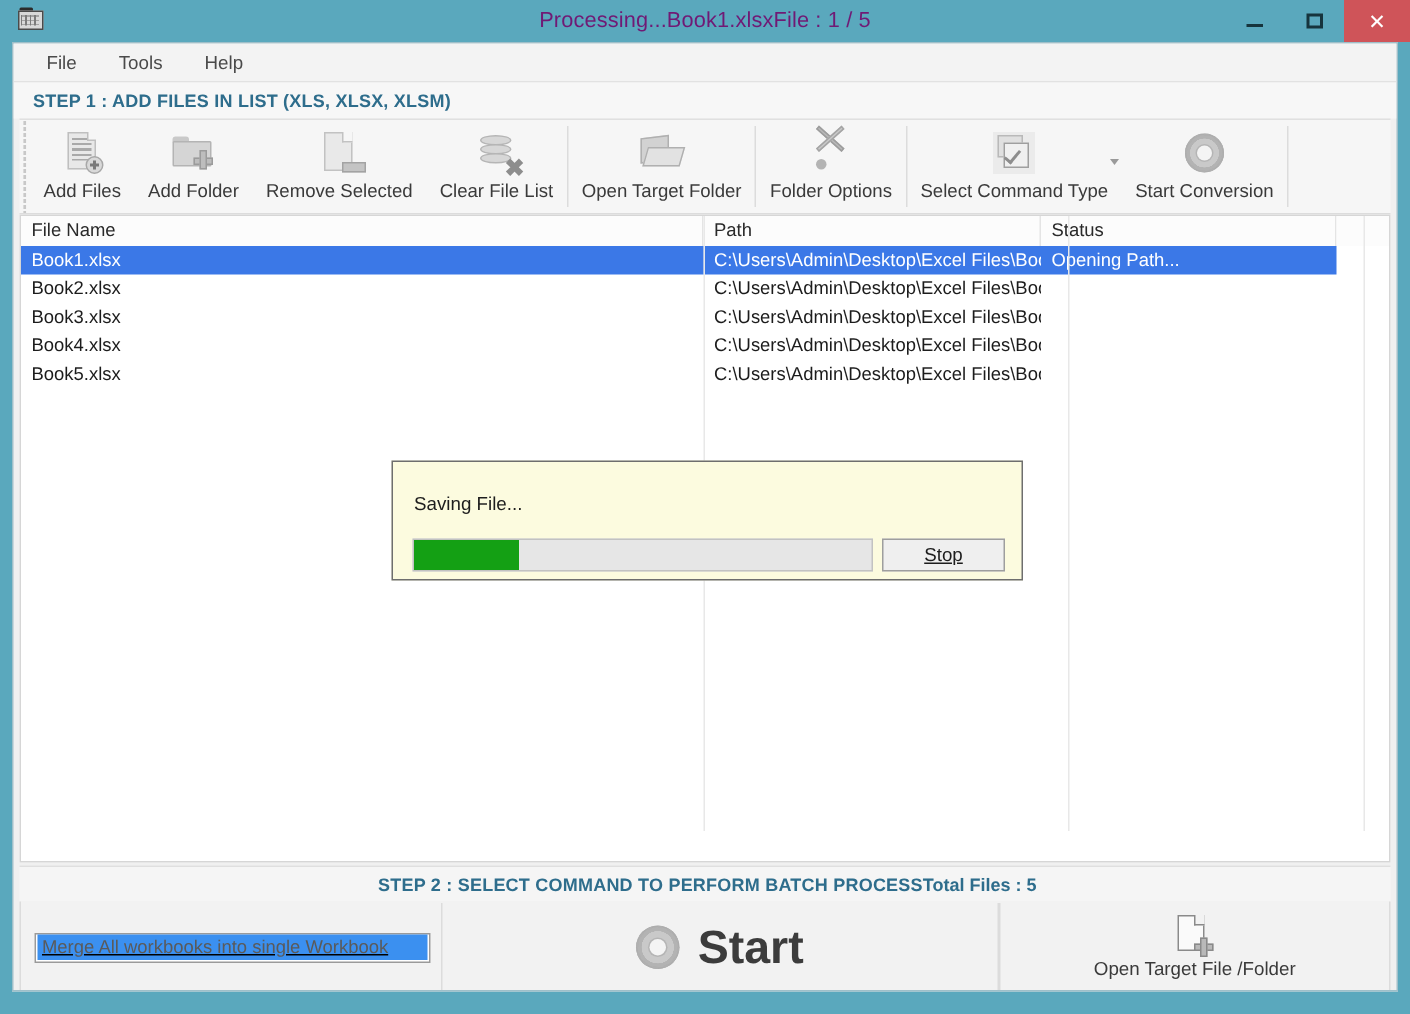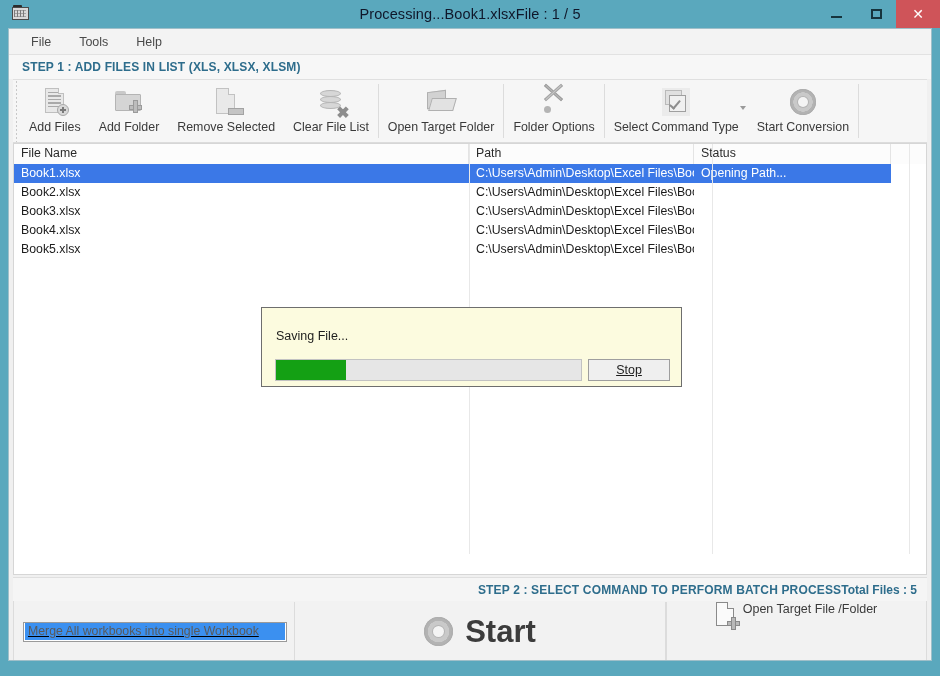--- a/index.html
+++ b/index.html
@@ -59,21 +59,21 @@
     opacity: .85;
   }
   .title-text {
     position: absolute;
     left: 0; top: 0;
     width: 940px;
     height: 28px;
     line-height: 28px;
     text-align: center;
     font-size: 14.5px;
-    color: #0f172a;
+    color: #701a75;
     letter-spacing: .1px;
   }
   .winbtns {
     position: absolute;
     right: 0; top: 0;
     height: 28px;
     display: flex;
   }
   .winbtn {
     width: 40px; height: 28px;
@@ -587,21 +587,21 @@
     position: absolute;
     left: 4px; top: 548px;
     width: 914px;
     height: 24px;
     background: #f5f5f5;
     border-top: 1px solid #dfdfdf;
     box-sizing: border-box;
     display: flex;
     align-items: center;
     padding: 0 10px 0 13px;
-    justify-content: flex-end;
+    justify-content: center;
   }
   .total-files {
     font-size: 12px;
     font-weight: bold;
     color: #2e6d8c;
   }
 
   .actionbar {
     position: absolute;
     left: 4px; top: 572px;
@@ -663,20 +663,22 @@
     color: #3c3c3c;
   }
   .ic-gear-start { position: relative; width: 29px; height: 29px; }
   .open-target-btn {
     flex: 1 1 auto;
     height: 60px;
     background: #f2f2f2;
     border-left: 1px solid #dcdcdc;
     box-sizing: border-box;
     display: flex;
+    flex-direction: column;
+    align-items: center;
     justify-content: center;
     gap: 3px;
   }
   .ic-filefolder {
     position: relative;
     width: 24px; height: 26px;
   }
   .ic-filefolder .page {
     position: absolute;
     left: 0; top: 0;

